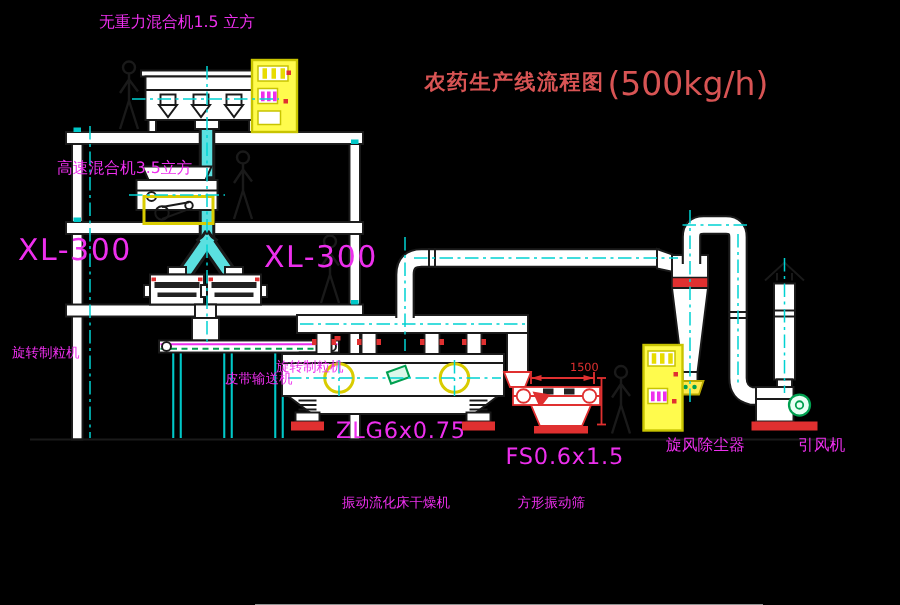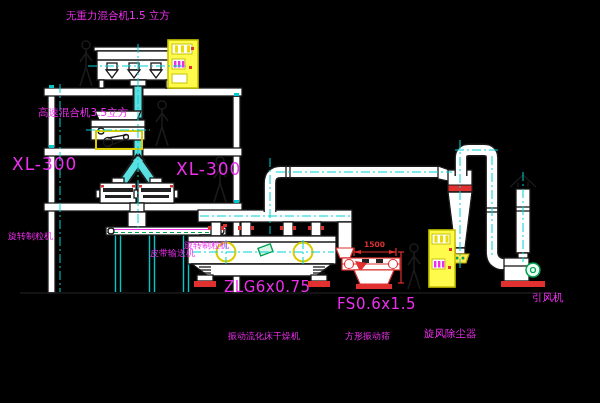--- a/index.html
+++ b/index.html
@@ -21,21 +21,21 @@
   .pipeW{stroke:#ffffff;stroke-width:10.2;fill:none;}
   .yl{stroke:#d9cc00;stroke-width:2;fill:none;}
   .ylf{fill:#fffb4d;stroke:#c8c400;stroke-width:1.6;}
   .gn{stroke:#00a050;stroke-width:1.4;fill:#dcf7ea;}
   .mg{fill:#ed2fed;stroke:none;}
   .person{stroke:#1a1a1a;stroke-width:1.6;fill:none;}
   
   .lbl{position:absolute;color:#ed2fed;white-space:nowrap;line-height:1.05;}
   .sm{font-size:9px;margin-top:45px;}
   .md{font-size:10.5px;}
-  .big{font-size:17px;letter-spacing:1px;}
+  .big{font-size:20px;letter-spacing:1px;}
   .model{font-size:15px;letter-spacing:.5px;}
   .dim{font-size:7.5px;color:#e03030;}
   #title-block{position:absolute;left:283px;top:44px;color:#d85454;}
   #title-block .cjk{font-size:14px;font-weight:bold;letter-spacing:1px;vertical-align:4px;}
   #title-block .cap{font-size:22px;margin-left:2px;}
 </style>
 </head>
 <body>
 
 <div id="canvas">
@@ -289,34 +289,37 @@
     <line class="cy" x1="276" y1="172" x2="452" y2="172"></line>
     <line class="cy" x1="455" y1="150" x2="500" y2="150"></line>
     <line class="cy" x1="460" y1="140" x2="460" y2="268"></line>
     <line class="cy" x1="492" y1="156" x2="492" y2="258"></line>
     <line class="cy" x1="523" y1="172" x2="523" y2="262"></line>
   </g>
 </svg>
 
   <div class="lbl md" style="left:66px;top:10px;">无重力混合机1.5 立方</div>
 
+  <div id="title-block">
+    <span class="cjk">农药生产线流程图</span><span class="cap">(500kg/h)</span>
+  </div>
 
   <div class="lbl md" style="left:38px;top:107px;">高速混合机3.5立方</div>
 
   <div class="lbl big" style="left:12px;top:156px;">XL-300</div>
   <div class="lbl sm" style="left:8px;top:187px;">旋转制粒机</div>
 
   <div class="lbl big" style="left:176px;top:161px;">XL-300</div>
   <div class="lbl sm" style="left:184px;top:196px;">旋转制粒机</div>
 
   <div class="lbl sm" style="left:150px;top:204px;">皮带输送机</div>
 
   <div class="lbl sm" style="left:228px;top:287px;">振动流化床干燥机</div>
   <div class="lbl model" style="left:224px;top:280px;">ZLG6x0.75</div>
 
   <div class="lbl sm" style="left:345px;top:287px;">方形振动筛</div>
   <div class="lbl model" style="left:337px;top:297px;">FS0.6x1.5</div>
 
-  <div class="lbl md" style="left:424px;top:292px;margin-top:36px;">旋风除尘器</div>
+  <div class="lbl md" style="left:444px;top:292px;">旋风除尘器</div>
   <div class="lbl md" style="left:511px;top:292px;margin-left:21px;">引风机</div>
 
-  <div class="lbl dim" style="left:364px;top:241px;font-weight:bold;">1500</div>
+  <div class="lbl dim" style="left:380px;top:241px;">1500</div>
 </div>
 
 </body></html>

